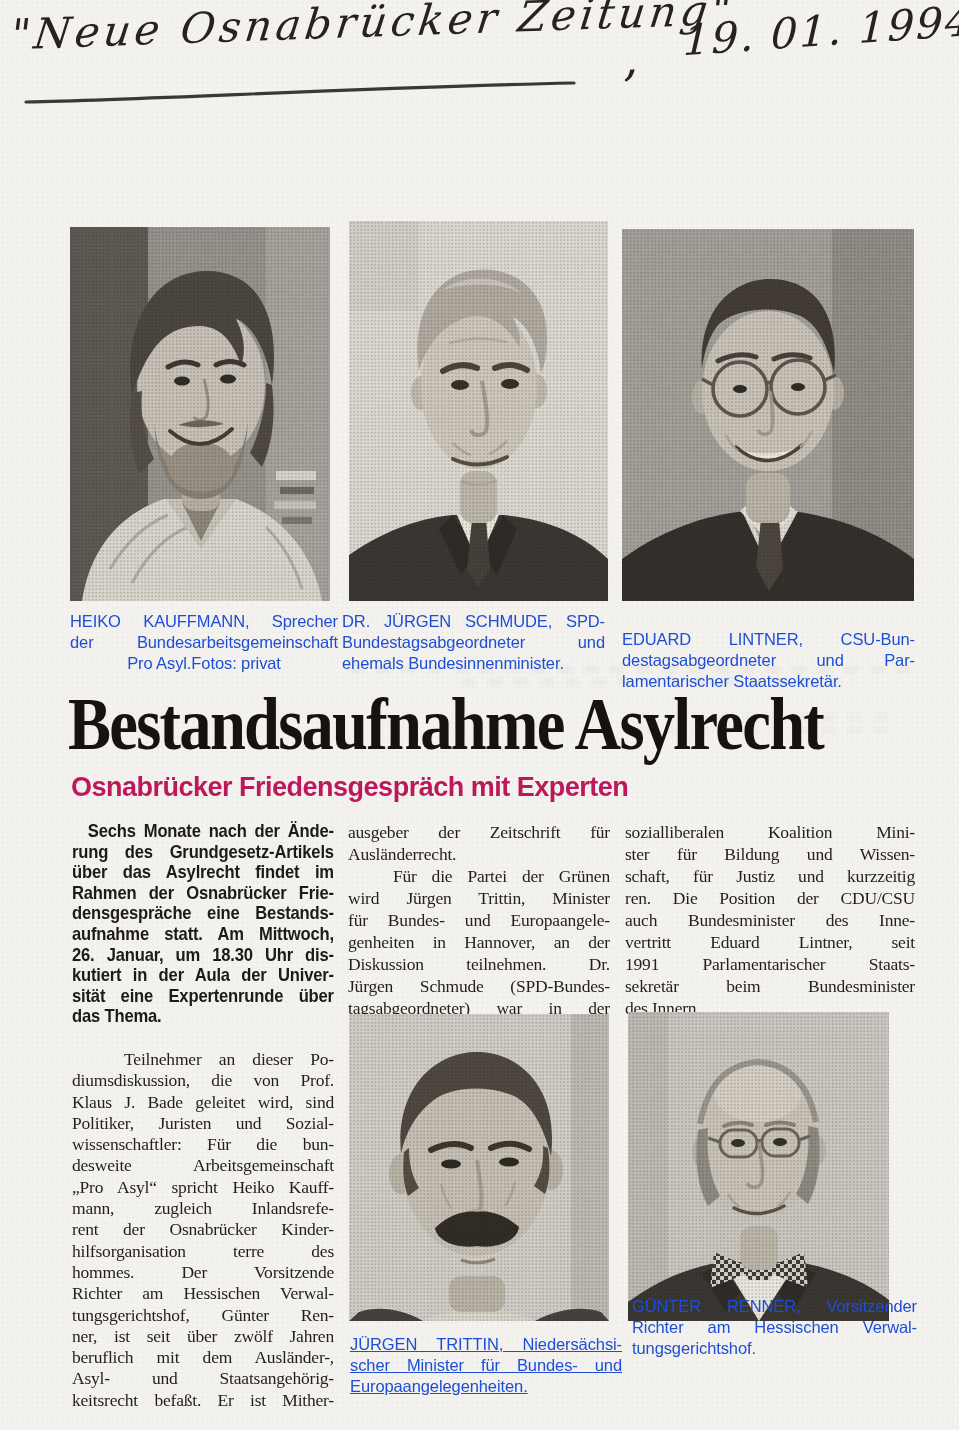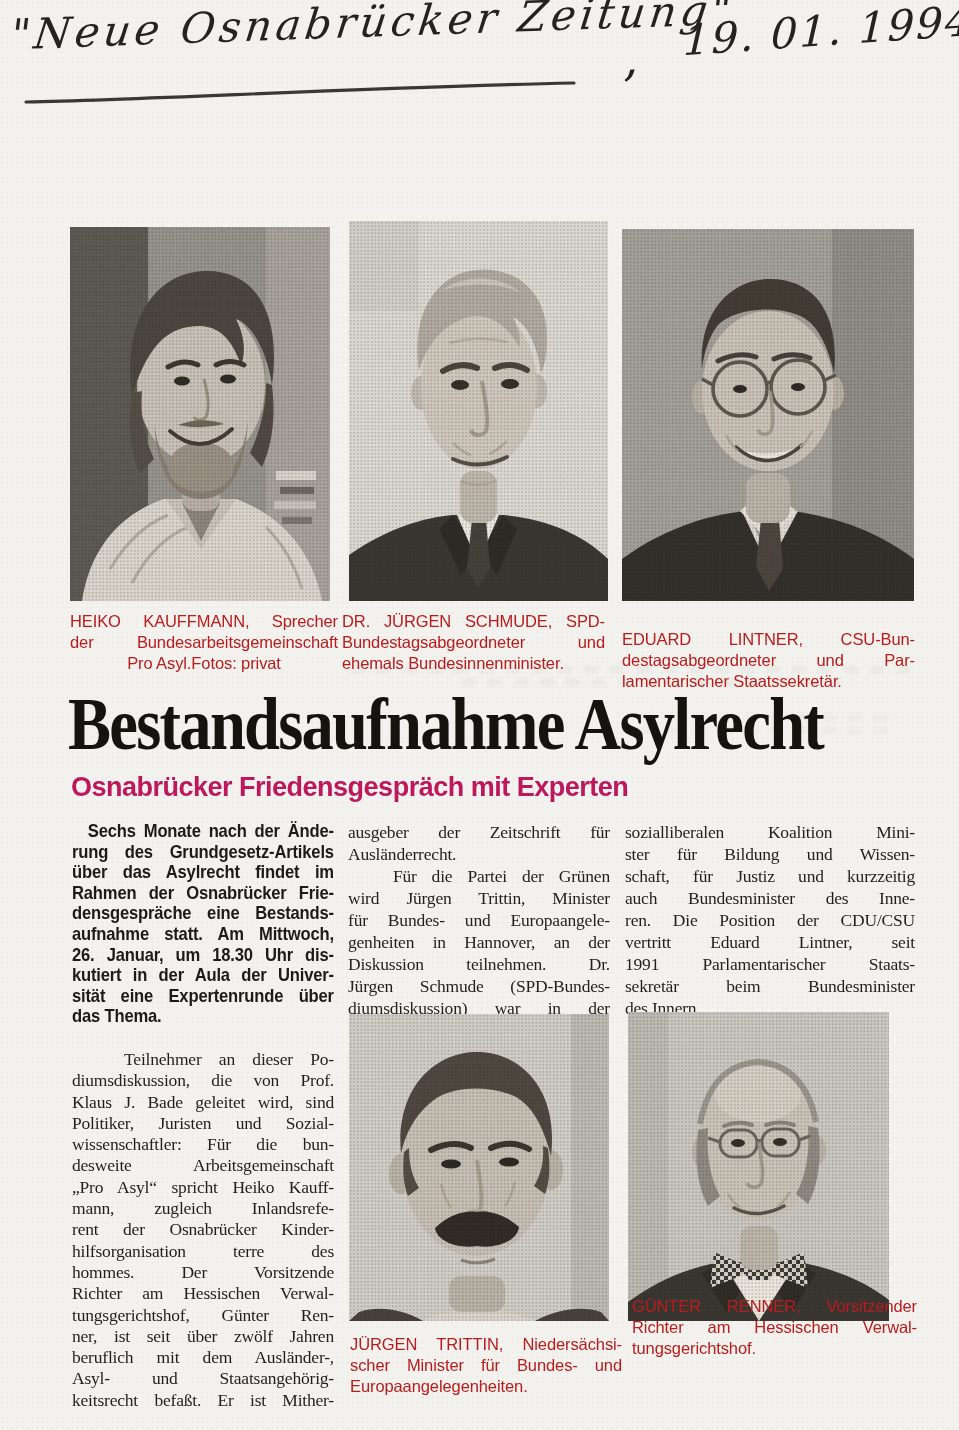--- a/index.html
+++ b/index.html
@@ -35,25 +35,25 @@
     content:"";position:absolute;inset:0;pointer-events:none;
     background-image:radial-gradient(rgba(25,22,18,.18) 1px, transparent 1.35px);
     background-size:3.5px 3.5px;
   }
   .photo-1{left:70px;top:227px;width:260px;height:374px;}
   .photo-2{left:349px;top:221px;width:259px;height:380px;}
   .photo-3{left:622px;top:229px;width:292px;height:372px;}
   .photo-4{left:349px;top:1014px;width:260px;height:307px;}
   .photo-5{left:628px;top:1012px;width:261px;height:309px;}
   
-  .caption{position:absolute;font-size:16.5px;line-height:21px;letter-spacing:-.1px;color:#b91c1c;}
+  .caption{position:absolute;font-size:16.5px;line-height:21px;letter-spacing:-.1px;color:#1d4ed8;}
   .caption-1{left:70px;top:611px;width:268px;}
   .caption-2{left:342px;top:611px;width:263px;}
   .caption-3{left:622px;top:613px;width:293px;margin-top:16px;}
-  .caption-4{left:350px;top:1334px;width:272px;}
+  .caption-4{left:350px;top:1334px;width:272px;text-decoration:underline;}
   .caption-5{left:632px;top:1296px;width:285px;}
   .cap-lastline{display:flex;justify-content:center;}
   
   .headline{position:absolute;left:68px;top:688px;white-space:nowrap;}
   .headline-text{
     display:inline-block;font-family:"Liberation Serif", serif;font-weight:bold;
     font-size:75px;line-height:.95;letter-spacing:-2px;color:#16130f;
     transform:scaleX(.86);transform-origin:0 0;
   }
   .subheadline{position:absolute;left:71px;top:772px;font-size:27px;font-weight:bold;letter-spacing:-.5px;color:#be185d;white-space:nowrap;}
@@ -237,28 +237,28 @@
     </div>
   <div class="serifcol col2-body">
       <div class="tline">ausgeber der Zeitschrift für</div>
       <div class="tline loose">Ausländerrecht.</div>
       <div class="tline">&nbsp;&nbsp;&nbsp;Für die Partei der Grünen</div>
       <div class="tline">wird Jürgen Trittin, Minister</div>
       <div class="tline">für Bundes- und Europaangele-</div>
       <div class="tline">genheiten in Hannover, an der</div>
       <div class="tline">Diskussion teilnehmen. Dr.</div>
       <div class="tline">Jürgen Schmude (SPD-Bundes-</div>
-      <div class="tline">diumsdiskussion) war in der</div>
+      <div class="tline">tagsabgeordneter) war in der</div>
     </div>
   <div class="serifcol col3-body">
       <div class="tline">sozialliberalen Koalition Mini-</div>
       <div class="tline">ster für Bildung und Wissen-</div>
       <div class="tline">schaft, für Justiz und kurzzeitig</div>
+      <div class="tline">ren. Die Position der CDU/CSU</div>
       <div class="tline">auch Bundesminister des Inne-</div>
-      <div class="tline">ren. Die Position der CDU/CSU</div>
       <div class="tline">vertritt Eduard Lintner, seit</div>
       <div class="tline">1991 Parlamentarischer Staats-</div>
       <div class="tline">sekretär beim Bundesminister</div>
       <div class="tline loose">des Innern.</div>
     </div>
 
   <div class="photo photo-4">
     <svg viewBox="0 0 260 307" preserveAspectRatio="none">
       <rect width="260" height="307" fill="#d0cdc6"></rect>
       <rect x="222" width="38" height="307" fill="#bdbab3"></rect>

